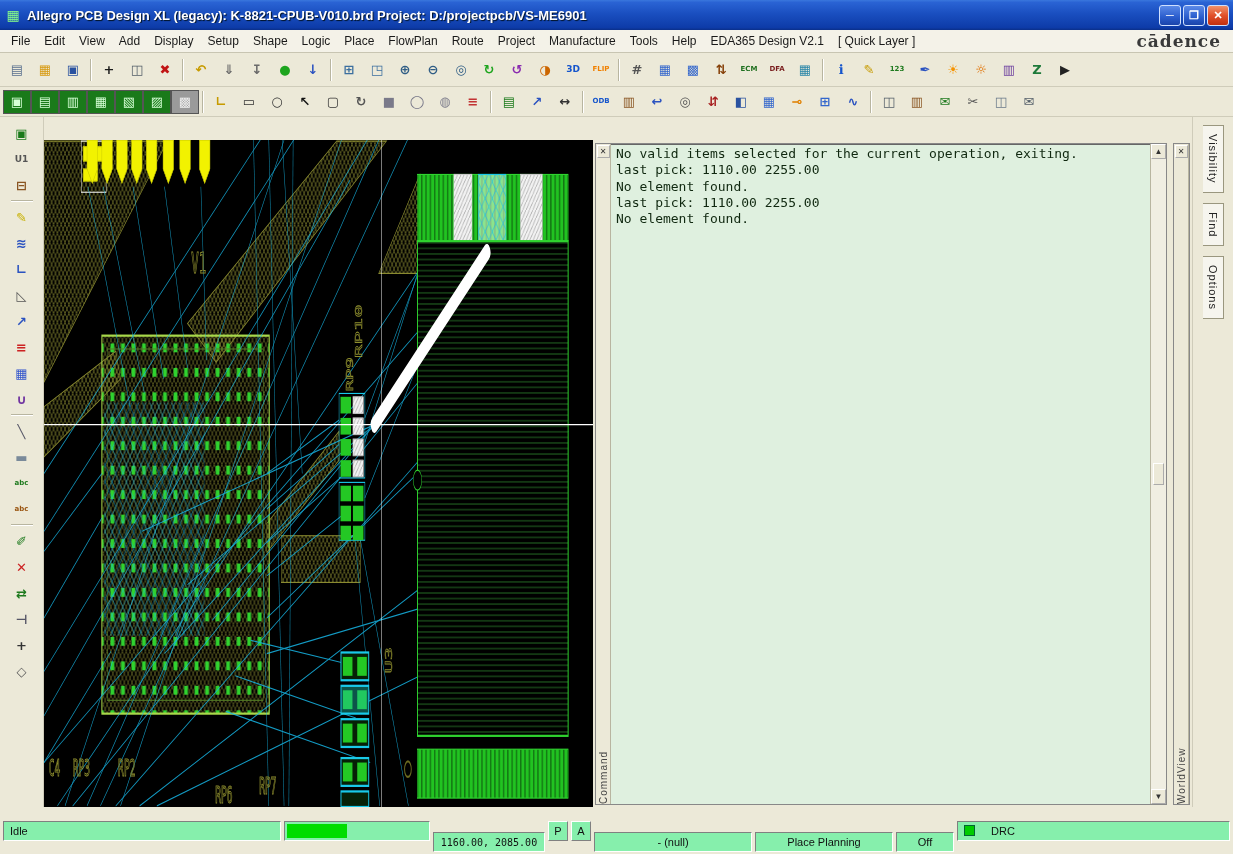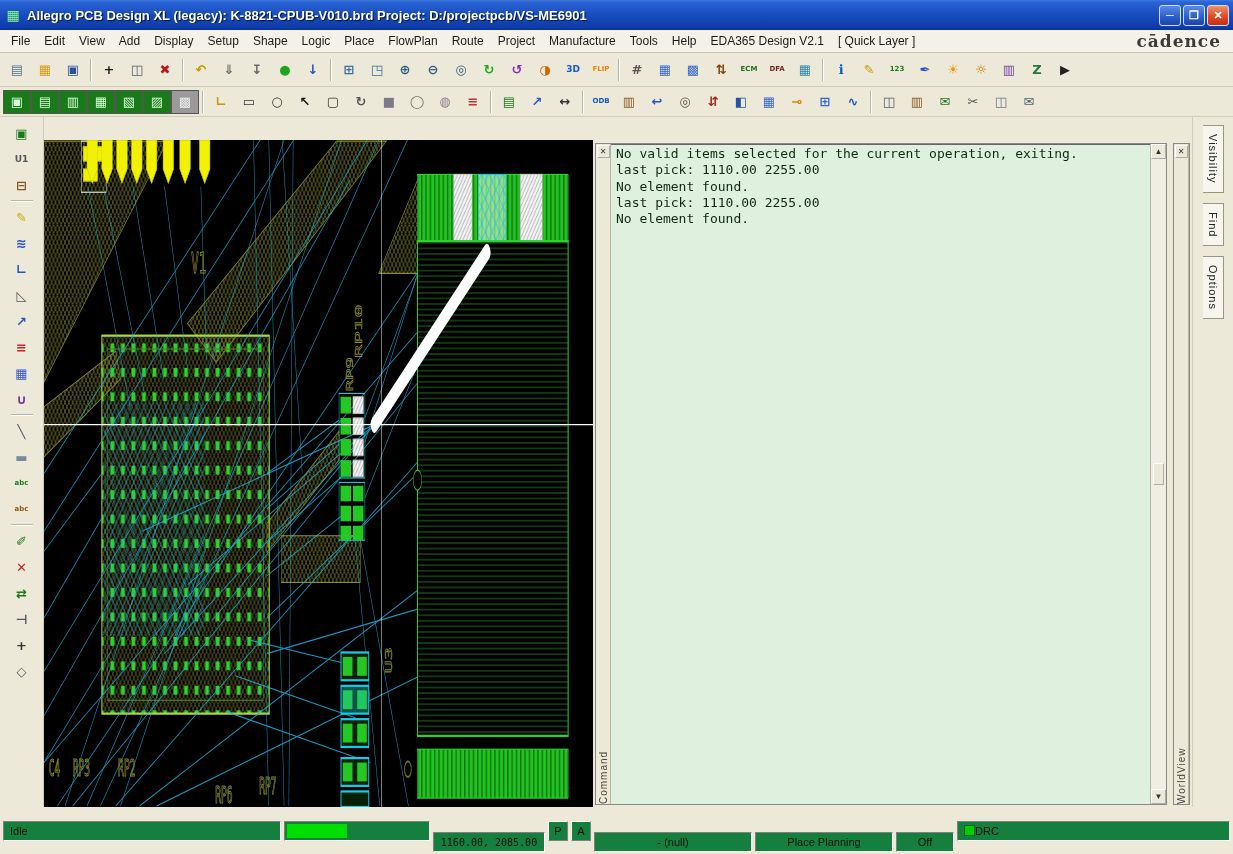--- a/index.html
+++ b/index.html
@@ -75,33 +75,33 @@
   
   .right-rail { flex:0 0 41px; background:#ece9d8; border-left:1px solid #cfccba;
     display:flex; flex-direction:column; align-items:center; padding-top:8px; gap:10px; }
   .vtab { writing-mode:vertical-rl; font-size:11px; color:#222; background:#f6f5ee;
     border:1px solid #9a977f; border-left:none; padding:8px 4px; border-radius:0 0 0 0;
     cursor:pointer; letter-spacing:1px; }
 
   
   .statusbar { flex:0 0 26px; background:#ece9d8; display:flex; align-items:center; gap:3px;
     padding:2px 3px; font-size:11px; color:#111; }
-  .seg { height:20px; border:1px solid; border-color:#808080 #fff #fff #808080; background:#15803d;
+  .seg { height:20px; border:1px solid; border-color:#808080 #fff #fff #808080; background:#86efac;
     display:flex; align-items:center; padding:0 6px; white-space:nowrap; overflow:hidden; }
   .seg.center { justify-content:center; }
   .seg-idle { flex:0 0 278px; }
   .seg-prog { flex:0 0 146px; padding:2px; }
   .prog-fill { width:60px; height:14px; background:#00dd00; }
   .seg-layer { flex:0 0 220px; }
   .seg-coords { flex:0 0 112px; font-family:"DejaVu Sans Mono", monospace; font-size:10px; }
   .seg-btn { flex:0 0 20px; justify-content:center; border-color:#fff #808080 #808080 #fff; cursor:pointer; padding:0; }
   .seg-null { flex:0 0 158px; }
   .seg-mode { flex:0 0 138px; }
   .seg-off { flex:0 0 58px; }
-  .seg-drc { flex:1; gap:0; }
+  .seg-drc { flex:1; gap:16px; }
   .drc-led { width:11px; height:11px; background:#00cc00; border:1px solid #063; }
 
   
   .eda-logo { position:absolute; right:8px; bottom:0; z-index:50; text-align:right; pointer-events:none; }
   .eda-logo .doodle { display:block; margin-left:auto; }
   .eda-text { font-size:31px; font-weight:bold; color:#1f66cc; letter-spacing:1px; line-height:0.9;
     font-family:"Liberation Sans", sans-serif; }
 </style>
 </head>
 <body>

